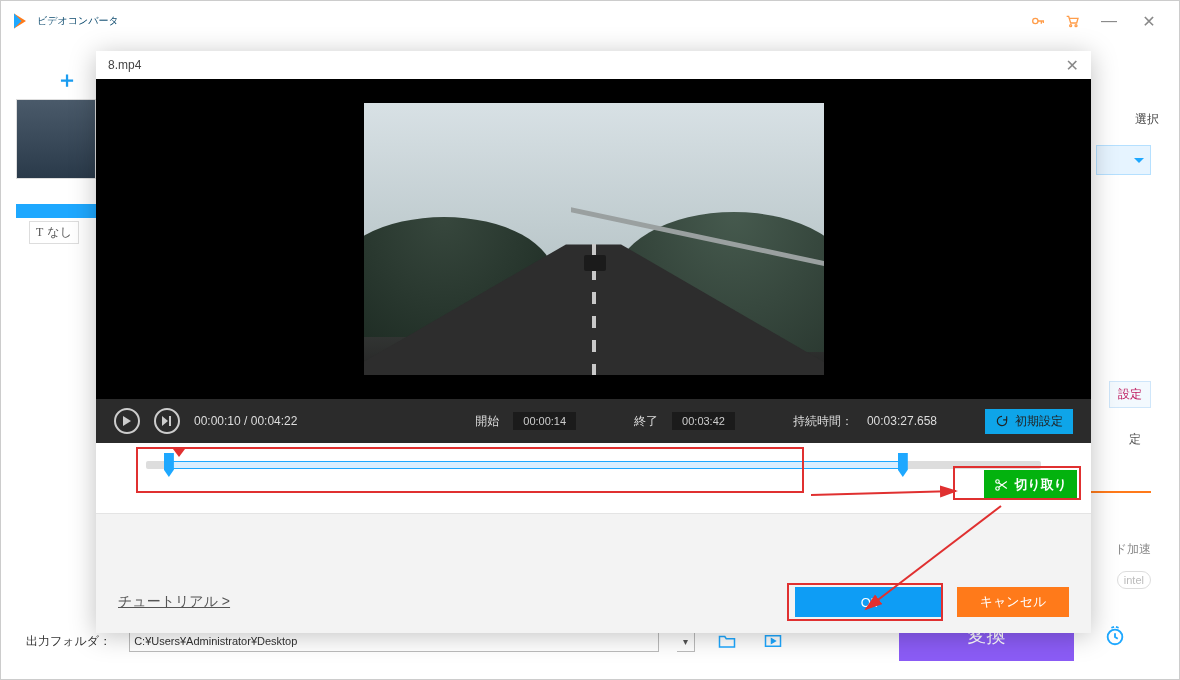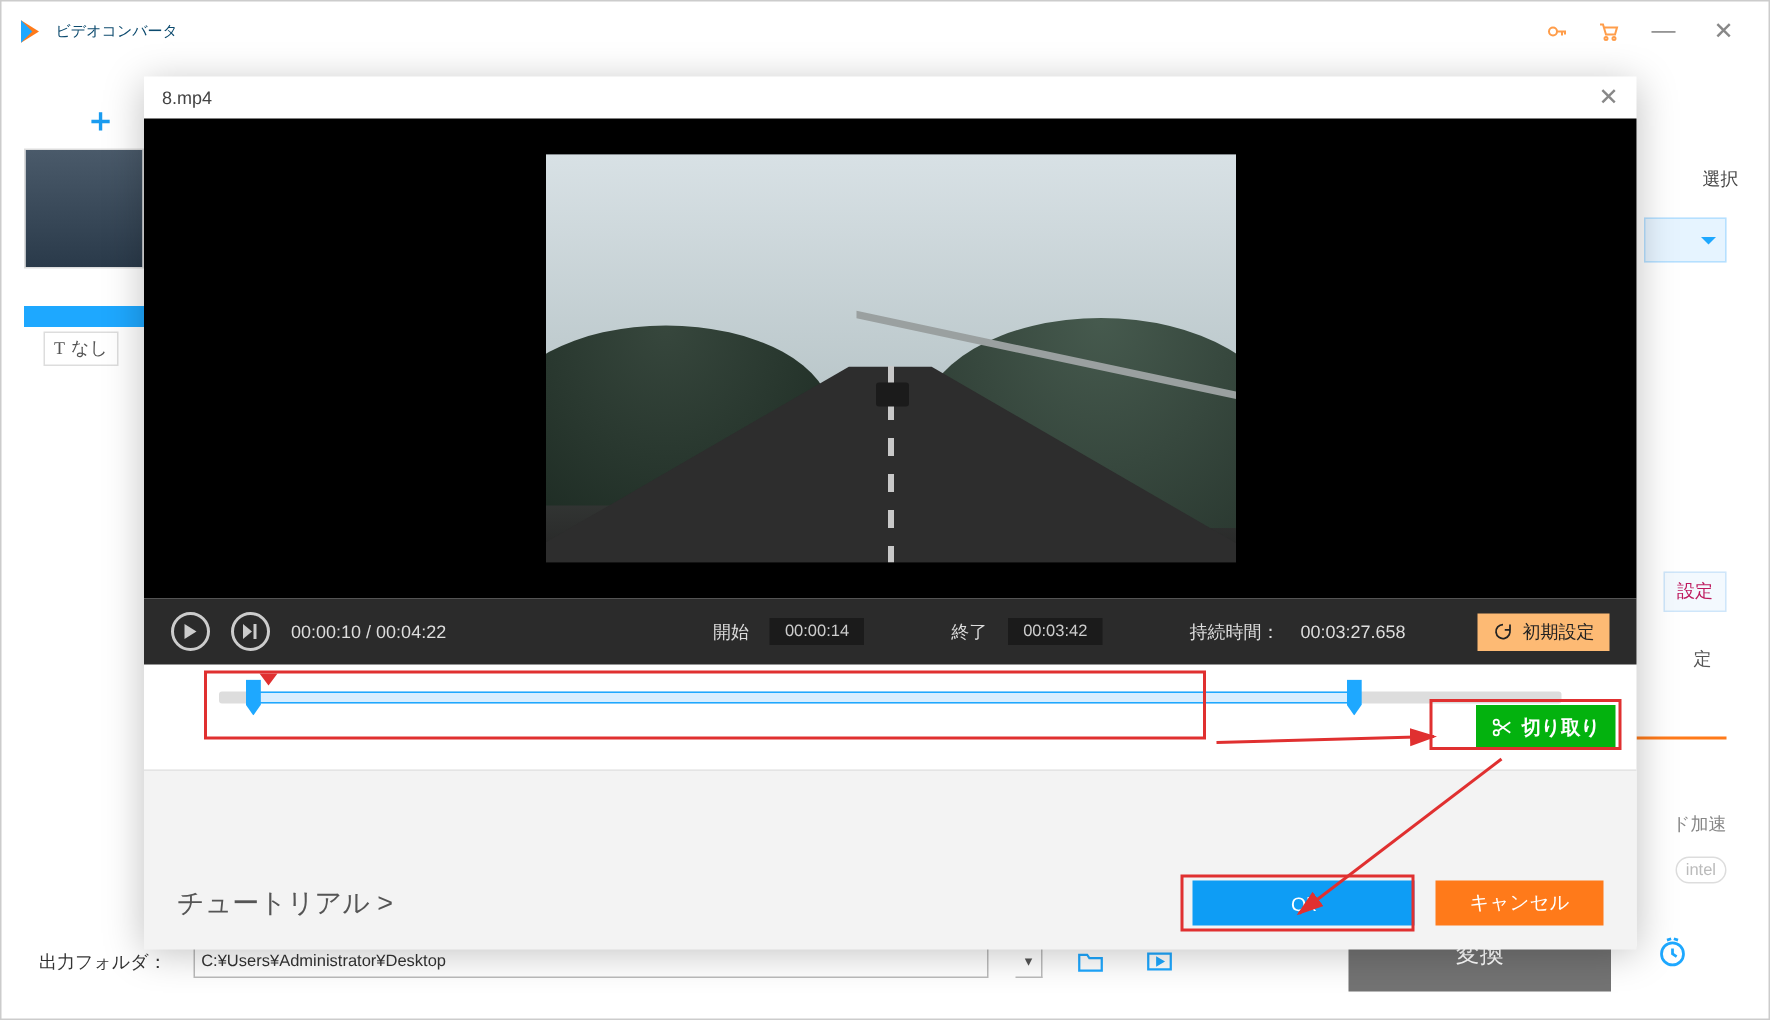--- a/index.html
+++ b/index.html
@@ -23,21 +23,21 @@
   .right-setting2 { position:absolute; top:430px; right:38px; font-size:12px; color:#555;}
   .right-orange-line { position:absolute; top:490px; right:28px; width:60px; height:2px; background:#ff7a1a;}
   .right-accel { position:absolute; top:540px; right:28px; font-size:12px; color:#888;}
   .right-intel { position:absolute; top:570px; right:28px; font-size:11px; color:#bbb; border:1px solid #ddd; padding:2px 6px; border-radius:10px;}
   
   .bottom-bar { position:absolute; bottom:18px; left:25px; right:25px; height:40px; display:flex; align-items:center; gap:18px;}
   .bottom-bar .lbl { font-size:12px; color:#333;}
   .path-input { flex:0 0 530px; border:1px solid #bbb; height:22px; font-size:11px; padding:0 4px; color:#333; background:#fff;}
   .path-dd { width:18px; height:22px; border:1px solid #bbb; border-left:none; display:flex; align-items:center; justify-content:center; color:#555; font-size:10px;}
   .ic { width:28px; height:26px; display:flex; align-items:center; justify-content:center; color:#1ea8ff;}
-  .convert-btn { position:absolute; right:80px; bottom:0; width:175px; height:50px; background:#737373; color:#fff; font-size:16px; display:flex; align-items:center; justify-content:center;}
+  .convert-btn { position:absolute; right:80px; bottom:0; width:175px; height:50px; background:#8b5cf6; color:#fff; font-size:19px; display:flex; align-items:center; justify-content:center;}
   .clock-ic { position:absolute; right:28px; bottom:10px; color:#1ea8ff;}
 
   
   .modal { position:absolute; top:50px; left:95px; width:995px; height:580px; background:#fff; box-shadow:0 4px 25px rgba(0,0,0,.25);}
   .m-title { height:28px; display:flex; align-items:center; padding:0 12px; font-size:12px; color:#444;}
   .m-title .sp{flex:1;}
   .m-close { font-size:16px; color:#888; cursor:pointer;}
   .preview { height:320px; background:#000; display:flex; align-items:center; justify-content:center;}
   .frame { width:460px; height:272px; background:linear-gradient(#cdd7dc 0%, #a8b7bd 35%, #4b5a51 55%, #3a3f3c 75%, #262626 100%); position:relative; overflow:hidden;}
   
@@ -48,36 +48,36 @@
   .lane{position:absolute;bottom:0;left:50%;width:4px;height:48%;background:repeating-linear-gradient(#c8c8c8 0 12px, transparent 12px 24px);transform:translateX(-50%);}
   .car{position:absolute;top:56%;left:48%;width:22px;height:16px;background:#1b1b1b;border-radius:2px;}
   .rail{position:absolute;top:58%;right:0;width:55%;height:5px;background:#9aa0a0;transform:skewY(12deg);transform-origin:right;}
   
   .ctrl { height:44px; background:#2b2b2b; display:flex; align-items:center; padding:0 18px; gap:14px; color:#ddd; font-size:12px;}
   .circ-btn { width:26px; height:26px; border:2px solid #ccc; border-radius:50%; display:flex; align-items:center; justify-content:center; cursor:pointer;}
   .circ-btn svg{fill:#ccc;}
   .tbox { background:#1b1b1b; padding:3px 10px; color:#ccc; font-size:11px;}
   .sp{flex:0 0 auto;}
   .fill{flex:1;}
-  .reset-btn { background:#fdba74; color:#222; padding:4px 10px; display:flex; align-items:center; gap:6px; font-size:12px;}
+  .reset-btn { background:#0ea5e9; color:#222; padding:4px 10px; display:flex; align-items:center; gap:6px; font-size:12px;}
   .reset-btn svg{width:14px;height:14px;}
   
   .tl-wrap { position:relative; height:70px; padding:18px 50px 0 50px;}
   .tl-track { position:relative; height:8px; background:#ddd; border-radius:2px;}
   .tl-range { position:absolute; top:0; height:8px; background:#d9eeff; border:1px solid #1ea8ff;}
   .tl-handle { position:absolute; top:-8px; width:10px; height:24px; background:#1ea8ff; clip-path:polygon(0 0,100% 0,100% 70%,50% 100%,0 70%);}
   .tl-marker { position:absolute; top:-12px; width:0; height:0; border-left:6px solid transparent; border-right:6px solid transparent; border-top:8px solid #e03030;}
   .red-box { position:absolute; border:2px solid #e03030;}
   .cut-btn { position:absolute; top:27px; right:14px; background:#03b20e; color:#fff; padding:6px 10px; font-size:13px; display:flex; align-items:center; gap:6px;font-weight:bold;}
   .cut-btn svg{width:14px;height:14px;fill:#fff;}
   
   .gray-area{ height:120px; background:#f3f3f3; border-top:1px solid #e4e4e4;}
   
   .m-footer { position:absolute; bottom:14px; left:0; right:0; padding:0 22px; display:flex; align-items:center;}
-  .tut-link { font-size:18px; color:#555; }
+  .tut-link { font-size:14px; color:#555; text-decoration:underline;}
   .m-footer .fill{flex:1;}
   .ok-btn { width:148px; height:30px; background:#0e9df5; color:#fff; font-size:13px; display:flex; align-items:center; justify-content:center;}
   .cancel-btn { width:112px; height:30px; background:#ff7a1a; color:#fff; font-size:13px; display:flex; align-items:center; justify-content:center; margin-left:14px;}
   
   .arrow-svg{position:absolute; pointer-events:none;}
 </style>
 </head>
 <body>
 
 <div class="titlebar">

